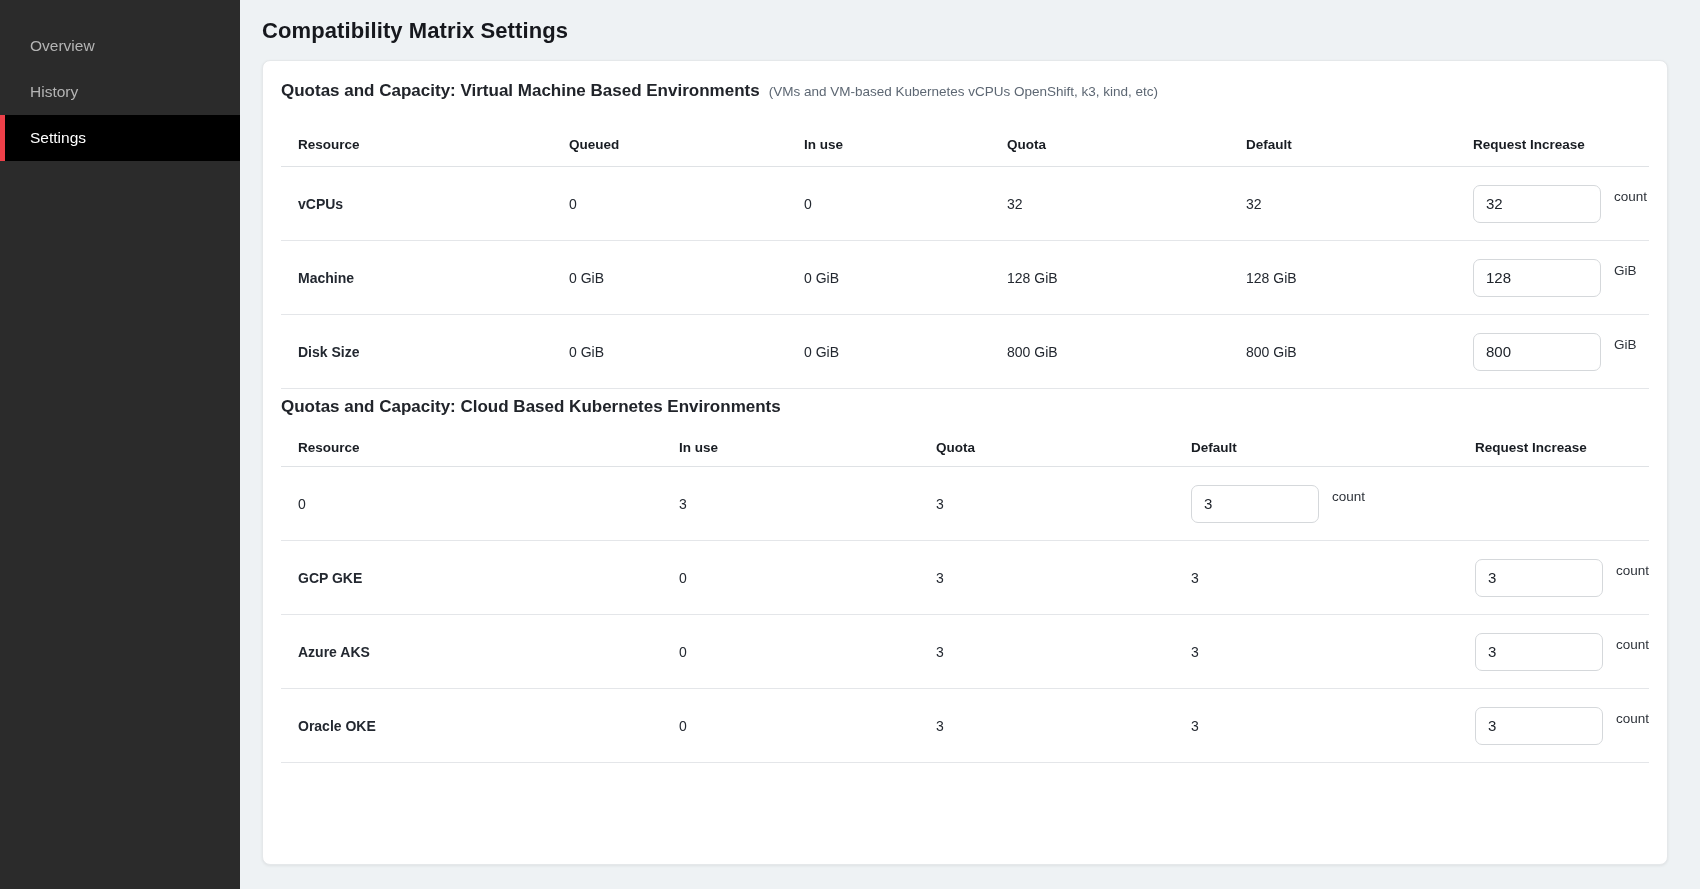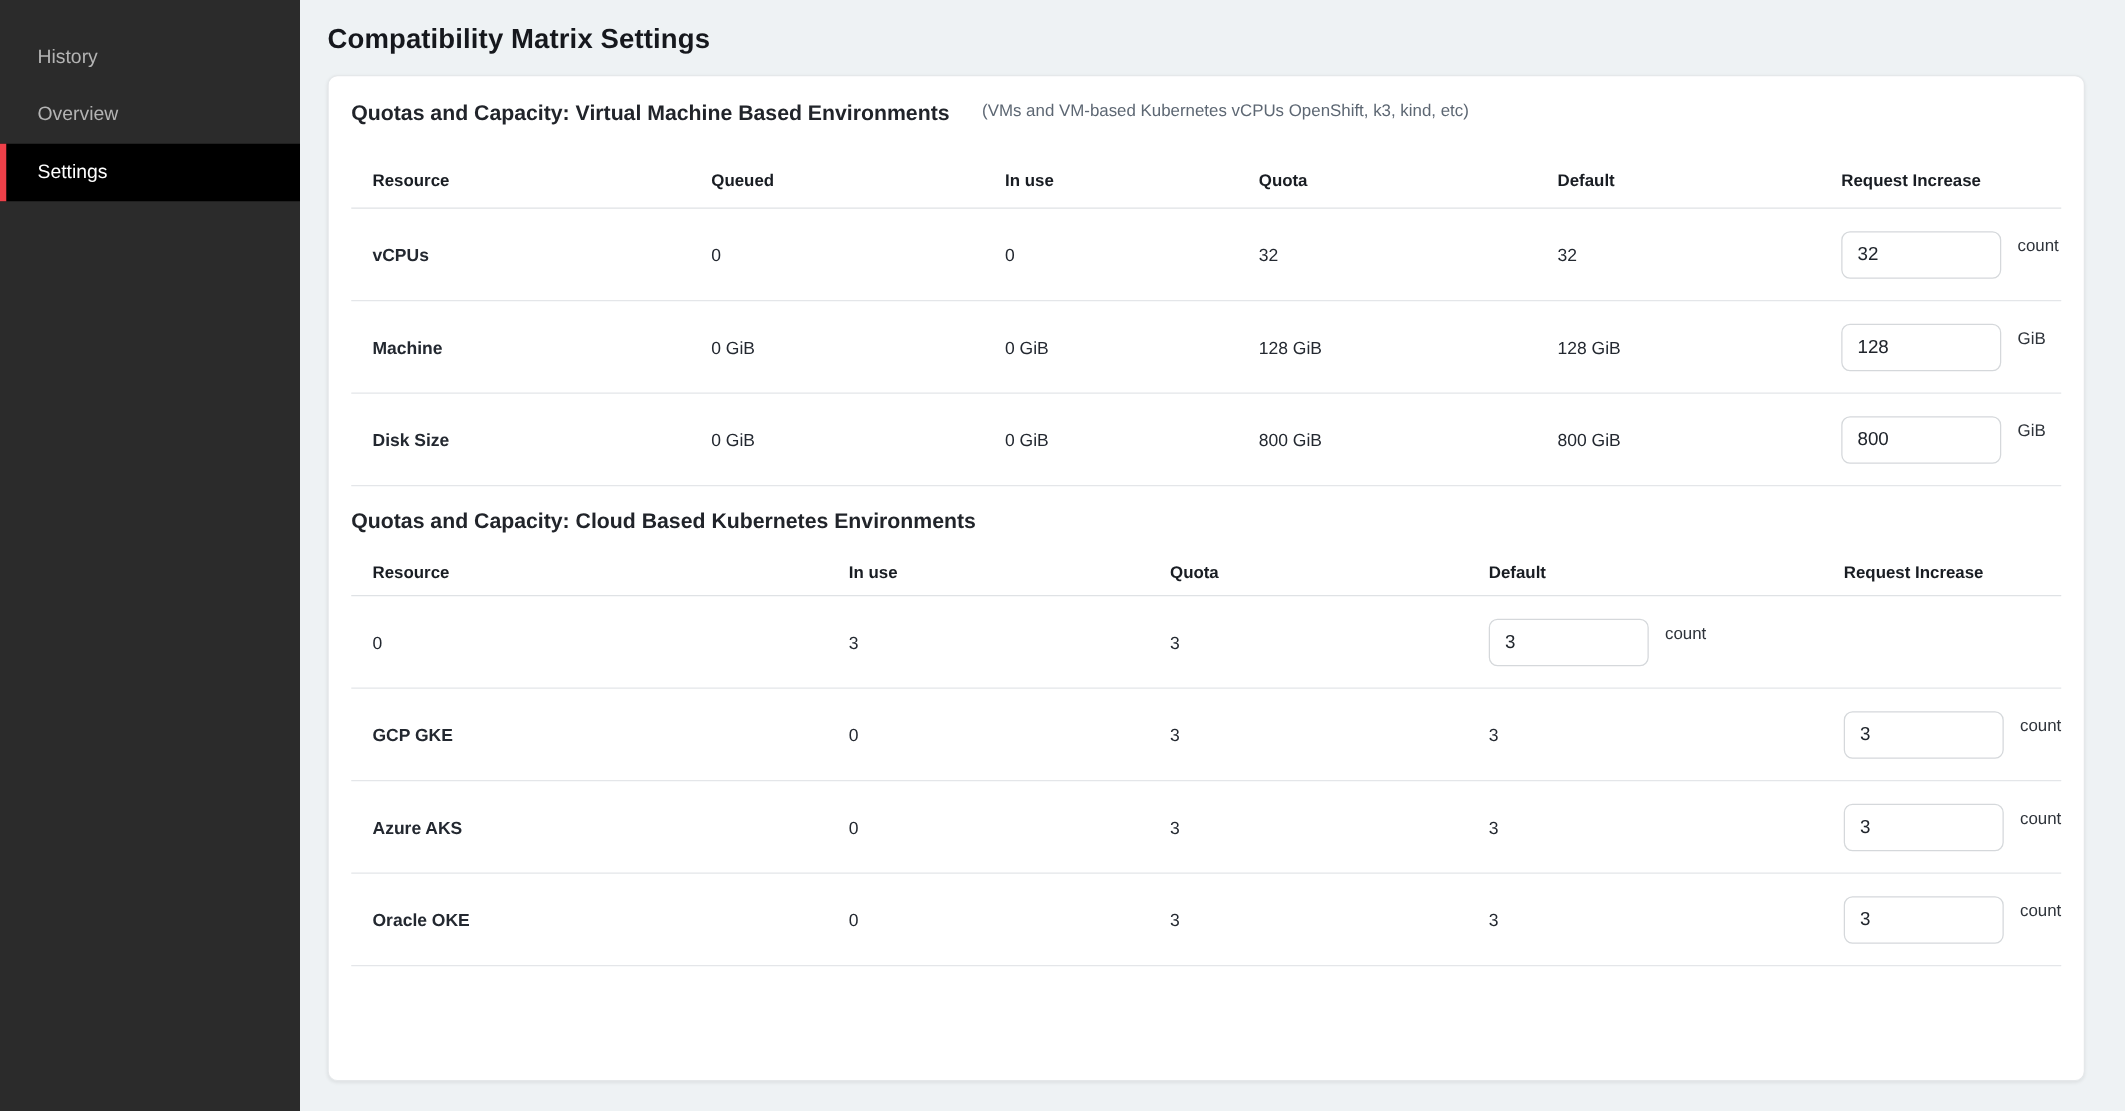--- a/index.html
+++ b/index.html
@@ -50,22 +50,22 @@
     background: #ffffff;
     border: 1px solid #e5e8ea;
     border-radius: 8px;
     box-shadow: 0 1px 3px rgba(0,0,0,0.07);
     padding: 18px 18px 20px 18px;
     min-height: 805px;
   }
 
   .section-head {
     display: flex;
-    align-items: flex-start;
-    gap: 26px;
+    align-items: center;
+    gap: 9px;
     margin-top: 2px;
   }
   .section-title {
     font-size: 17px;
     font-weight: 700;
     color: #21242a;
   }
   .section-sub {
     font-size: 13.5px;
     color: #5d6773;
@@ -115,21 +115,21 @@
     font-family: inherit;
     background: #ffffff;
   }
   .unit {
     font-size: 13.5px;
     color: #2e333a;
     position: relative;
     top: -7px;
   }
 
-  .k8s-title { margin-top: 18px; }
+  .k8s-title { margin-top: 8px; }
 
   
   .submit-row {
     display: flex;
     justify-content: center;
     margin-top: 26px;
   }
   .submit-btn {
     background: #6366f1;
     color: #ffffff;
@@ -142,24 +142,24 @@
     padding: 0 22px;
     cursor: pointer;
   }
 </style>
 </head>
 <body>
 
 <aside class="sidebar">
   <nav>
     <div class="nav-item">
+      <span>Overview</span>
+    </div>
+    <div class="nav-item">
       <span>History</span>
-    </div>
-    <div class="nav-item">
-      <span>Overview</span>
     </div>
     <div class="nav-item selected">
       <span>Settings</span>
     </div>
   </nav>
 </aside>
 
 <main class="main">
   <h1 class="page-title">Compatibility Matrix Settings</h1>
 

